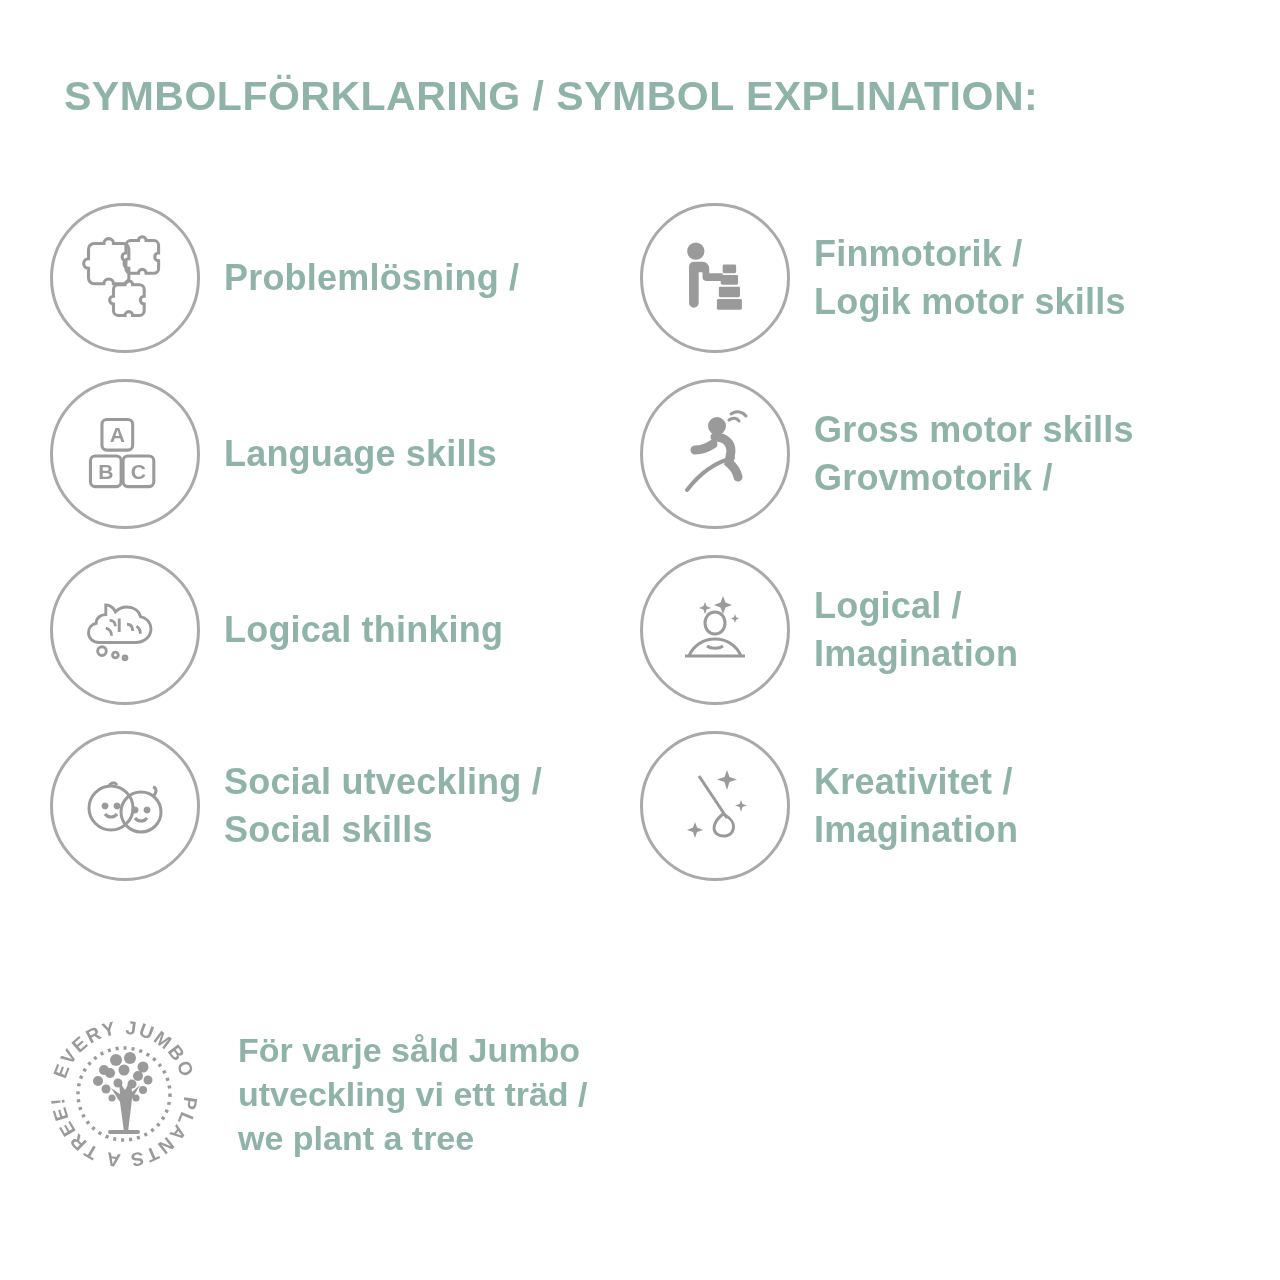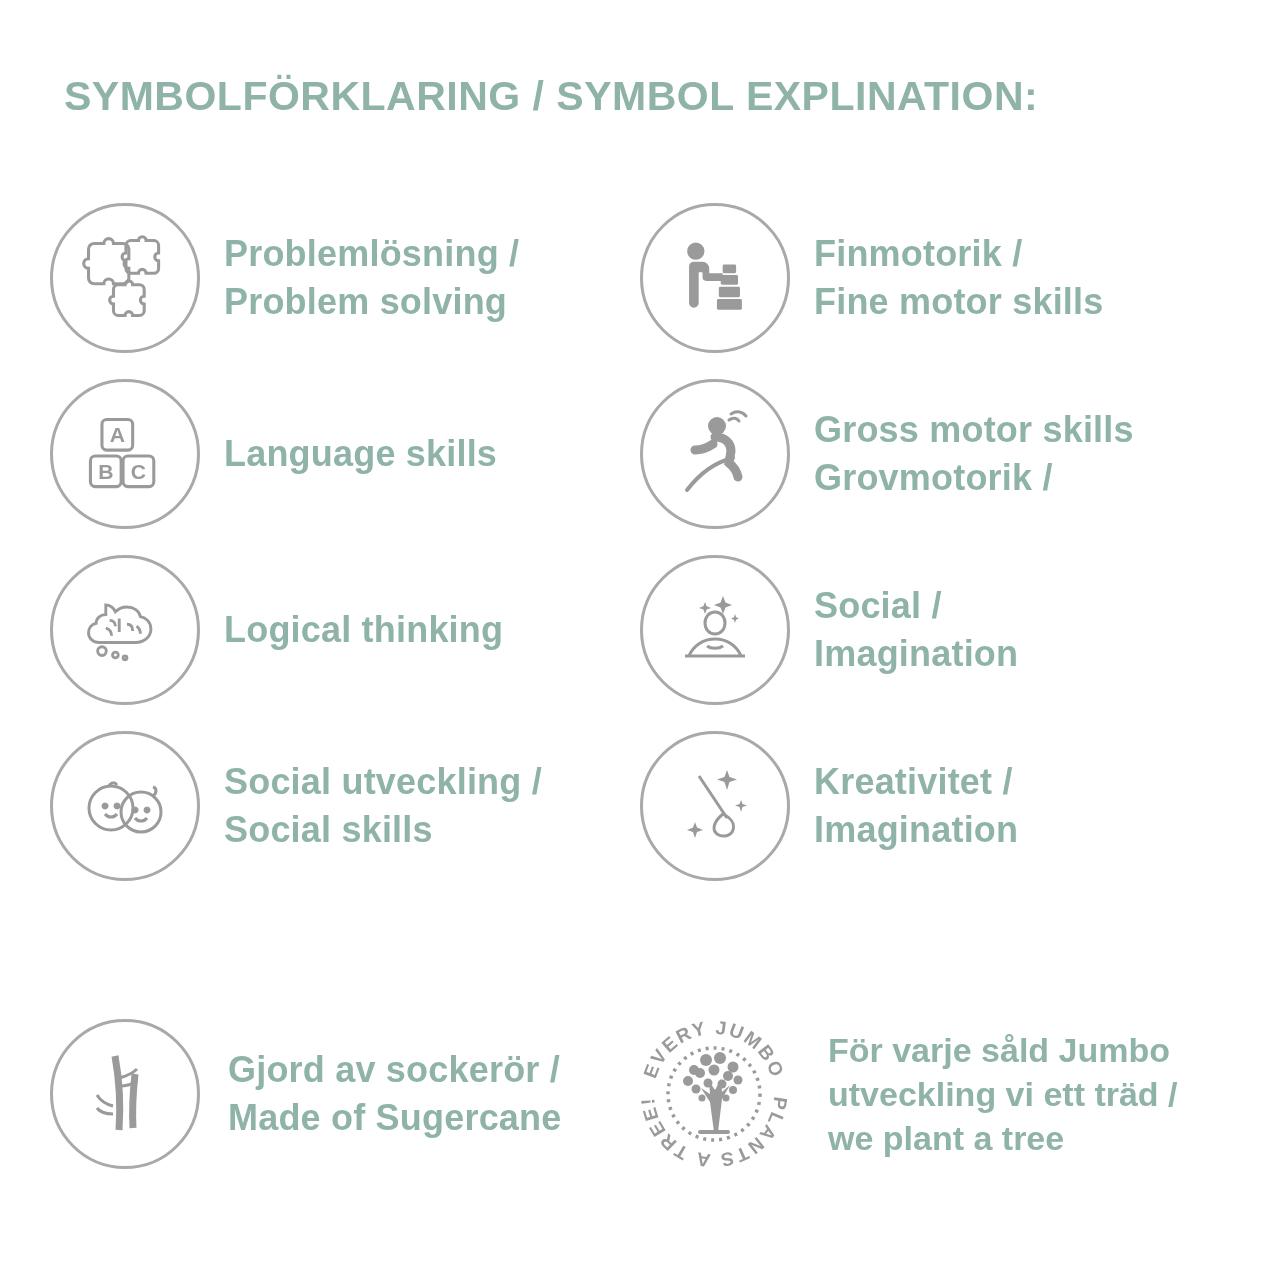--- a/index.html
+++ b/index.html
@@ -109,40 +109,39 @@
     <div class="item">
       <div class="circle">
         <svg width="96" height="96" viewBox="0 0 100 100" fill="none" stroke="#9a9a9a" stroke-width="3.2">
           <path d="M12 20 a6 6 0 0 1 6-6 h10 a5 5 0 1 1 10 0 h10 a6 6 0 0 1 6 6 v10 a5 5 0 1 0 0 10 v10 a6 6 0 0 1-6 6 h-10 a5 5 0 1 0-10 0 h-10 a6 6 0 0 1-6-6 v-10 a5 5 0 1 1 0-10 z"></path>
           <path d="M55 18 a5 5 0 0 1 5-5 h8 a4 4 0 1 1 8 0 h8 a5 5 0 0 1 5 5 v8 a4 4 0 1 0 0 8 v8 a5 5 0 0 1-5 5 h-8 a4 4 0 1 0-8 0 h-8 a5 5 0 0 1-5-5 v-8 a4 4 0 1 1 0-8 z" transform="translate(-4,-2)"></path>
           <path d="M42 62 a5 5 0 0 1 5-5 h7 a4 4 0 1 1 8 0 h7 a5 5 0 0 1 5 5 v7 a4 4 0 1 0 0 8 v7 a5 5 0 0 1-5 5 h-7 a4 4 0 1 0-8 0 h-7 a5 5 0 0 1-5-5 v-7 a4 4 0 1 1 0-8 z" transform="translate(-4,0)"></path>
         </svg>
       </div>
       <div class="label">
         <div>Problemlösning /</div>
-        <div>Problem solving</div>
       </div>
     </div>
 
     <div class="item">
       <div class="circle">
         <svg width="96" height="96" viewBox="0 0 100 100">
           <g fill="#9a9a9a">
             <circle cx="30" cy="22" r="9"></circle>
             <path d="M21 33 h16 a7 7 0 0 1 7 7 v5 h14 v8 H41 a4 4 0 0 1-4-4 v-5 h-4 v32 a5 5 0 0 1-10 0 V38 a5 5 0 0 1 5-5 z"></path>
             <rect x="58" y="36" width="14" height="9" rx="1.5"></rect>
             <rect x="56" y="47" width="18" height="10" rx="1.5"></rect>
             <rect x="54" y="59" width="22" height="11" rx="1.5"></rect>
             <rect x="52" y="72" width="26" height="11" rx="1.5"></rect>
           </g>
         </svg>
       </div>
       <div class="label">
         <div>Finmotorik /</div>
-        <div>Fine motor skills</div>
+        <div>Logik motor skills</div>
       </div>
     </div>
 
     <div class="item">
       <div class="circle">
         <svg width="96" height="96" viewBox="0 0 100 100" fill="none" stroke="#9a9a9a" stroke-width="3.2">
           <rect x="26" y="14" width="32" height="32" rx="5"></rect>
           <rect x="14" y="52" width="32" height="32" rx="5"></rect>
           <rect x="48" y="52" width="32" height="32" rx="5"></rect>
           <text x="42" y="38" font-family="'Liberation Sans', sans-serif" font-size="22" font-weight="bold" fill="#9a9a9a" stroke="none" text-anchor="middle">A</text>
@@ -195,21 +194,21 @@
           <path d="M50 32 c6 0 10 5 10 11 c0 6 -4 11 -10 11 c-6 0 -10 -5 -10 -11 c0 -6 4 -11 10 -11 z"></path>
           <path d="M24 76 c4 -10 14 -17 26 -17 c12 0 22 7 26 17"></path>
           <path d="M20 76 h60"></path>
           <path d="M42 66 c4 3 12 3 16 0"></path>
           <path d="M58 16 l2.5 6.5 L67 25 l-6.5 2.5 L58 34 l-2.5 -6.5 L49 25 l6.5 -2.5 z" fill="#9a9a9a" stroke="none"></path>
           <path d="M40 22 l1.6 4.2 L46 28 l-4.4 1.6 L40 34 l-1.6 -4.4 L34 28 l4.4 -1.8 z" fill="#9a9a9a" stroke="none"></path>
           <path d="M70 34 l1.2 3.2 L74 38.5 l-3 1.2 L70 43 l-1.2 -3.3 L66 38.5 l3 -1.3 z" fill="#9a9a9a" stroke="none"></path>
         </svg>
       </div>
       <div class="label">
-        <div>Social /</div>
+        <div>Logical /</div>
         <div>Imagination</div>
       </div>
     </div>
 
     <div class="item">
       <div class="circle">
         <svg width="100" height="100" viewBox="0 0 100 100" fill="none" stroke="#9a9a9a" stroke-width="3">
           <circle cx="36" cy="52" r="22"></circle>
           <circle cx="66" cy="56" r="20"></circle>
           <path d="M30 48 a2 2 0 1 0 0.1 0 M42 48 a2 2 0 1 0 0.1 0" fill="#9a9a9a"></path>
@@ -238,33 +237,20 @@
       <div class="label">
         <div>Kreativitet /</div>
         <div>Imagination</div>
       </div>
     </div>
 
   </div>
 
   <div class="bottom">
 
-    <div class="item">
-      <div class="circle">
-        <svg width="100" height="100" viewBox="0 0 100 100" fill="none" stroke="#9a9a9a" stroke-width="3">
-          <path d="M40 12 c4 22 6 46 4 74" stroke-width="7"></path>
-          <path d="M60 30 c-2 18 -3 36 -2 54" stroke-width="7"></path>
-          <path d="M44 34 c8 -2 14 -5 18 -9 M44 42 c8 0 14 -2 18 -5 M38 62 c-8 -2 -13 -6 -16 -11 M38 70 c-8 0 -13 -2 -16 -6"></path>
-        </svg>
-      </div>
-      <div class="label bottom-left-label">
-        <div>Gjord av sockerör /</div>
-        <div>Made of Sugercane</div>
-      </div>
-    </div>
 
     <div class="item">
       <div class="stamp">
         <svg width="168" height="168" viewBox="0 0 168 168" fill="none">
           <defs>
             <path id="arcTop" d="M 24 84 A 60 60 0 0 1 144 84"></path>
             <path id="arcBottom" d="M 144 84 A 60 60 0 0 1 24 84"></path>
           </defs>
           <g stroke="#9a9a9a" stroke-width="3.5" fill="none">
             <circle cx="84" cy="84" r="46" stroke-dasharray="3 5"></circle>

